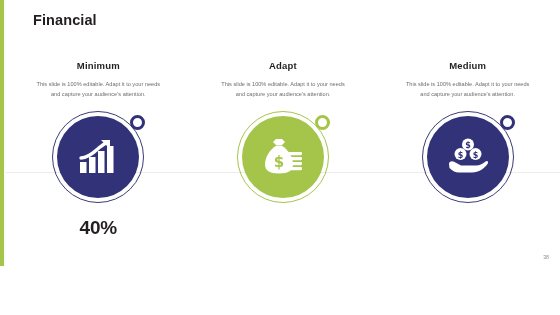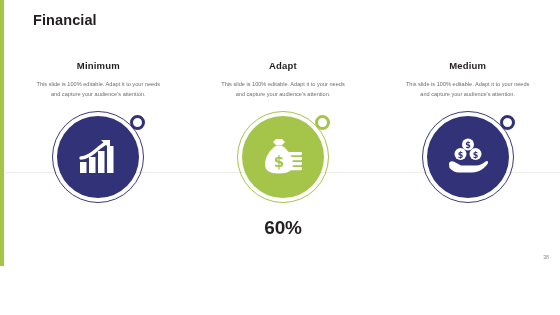--- a/index.html
+++ b/index.html
@@ -180,20 +180,21 @@
               <rect x="2" y="24" width="6.5" height="11" fill="#ffffff"></rect>
               <rect x="11" y="19" width="6.5" height="16" fill="#ffffff"></rect>
               <rect x="20" y="13" width="6.5" height="22" fill="#ffffff"></rect>
               <rect x="29" y="8" width="6.5" height="27" fill="#ffffff"></rect>
               <path d="M3 20 C10 20 16 14 22 9 L29 4" stroke="#ffffff" stroke-width="3.4" fill="none" stroke-linecap="round"></path>
               <path d="M23 2 L32 2 L32 11 Z" fill="#ffffff"></path>
             </svg>
           </span>
         </div>
       </div>
+      <div class="pct">40%</div>
     </div>
 
     <div class="col">
       <div class="col-heading">Adapt</div>
       <div class="col-desc">This slide is 100% editable. Adapt it to your needs and capture your audience's attention.</div>
       <div class="circle-wrap">
         <div class="outer-ring green"></div>
         <div class="accent-ring green"></div>
         <div class="disc green">
           <span>
@@ -206,21 +207,20 @@
               <text x="17" y="29" font-family="DejaVu Sans, sans-serif" font-size="15" font-weight="bold" fill="#a5c54a" text-anchor="middle">$</text>
 
               <rect x="26" y="14" width="14" height="3.2" rx="1.1" fill="#ffffff"></rect>
               <rect x="26" y="19" width="14" height="3.2" rx="1.1" fill="#ffffff"></rect>
               <rect x="26" y="24" width="14" height="3.2" rx="1.1" fill="#ffffff"></rect>
               <rect x="26" y="29" width="14" height="3.2" rx="1.1" fill="#ffffff"></rect>
             </svg>
           </span>
         </div>
       </div>
-      <div class="pct">60%</div>
     </div>
 
     <div class="col">
       <div class="col-heading">Medium</div>
       <div class="col-desc">This slide is 100% editable. Adapt it to your needs and capture your audience's attention.</div>
       <div class="circle-wrap">
         <div class="outer-ring"></div>
         <div class="accent-ring"></div>
         <div class="disc">
           <span>

